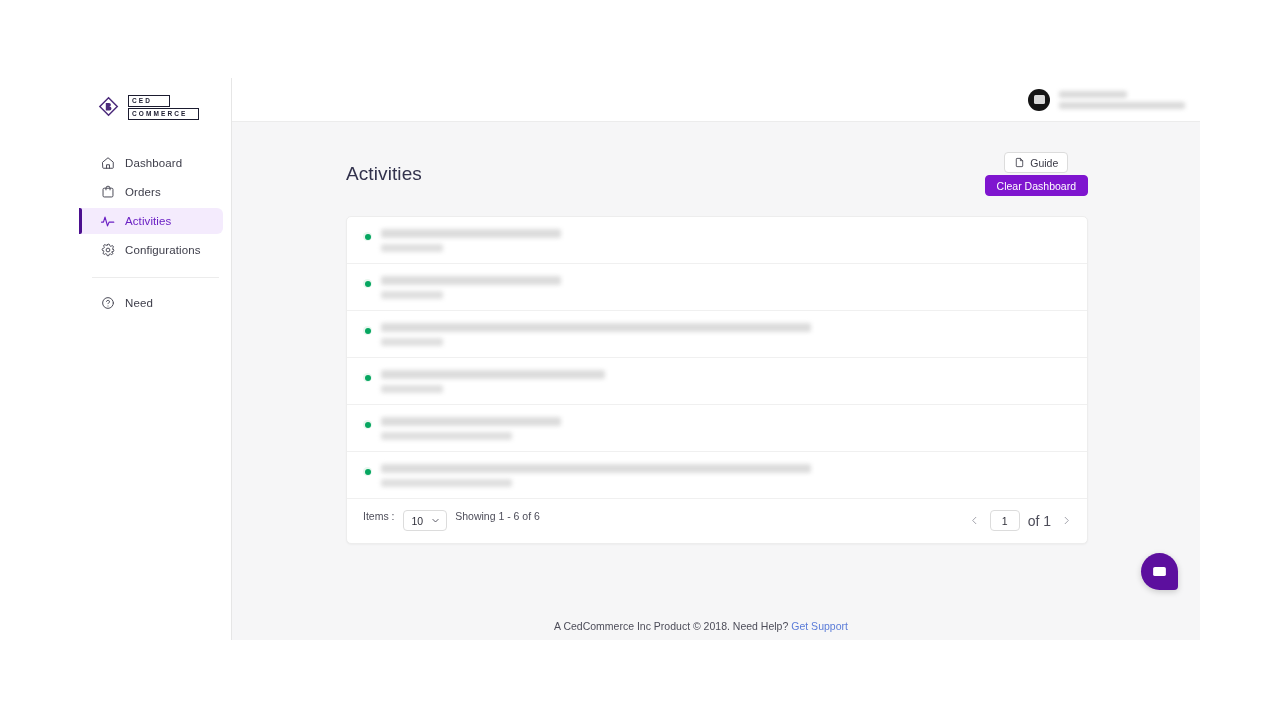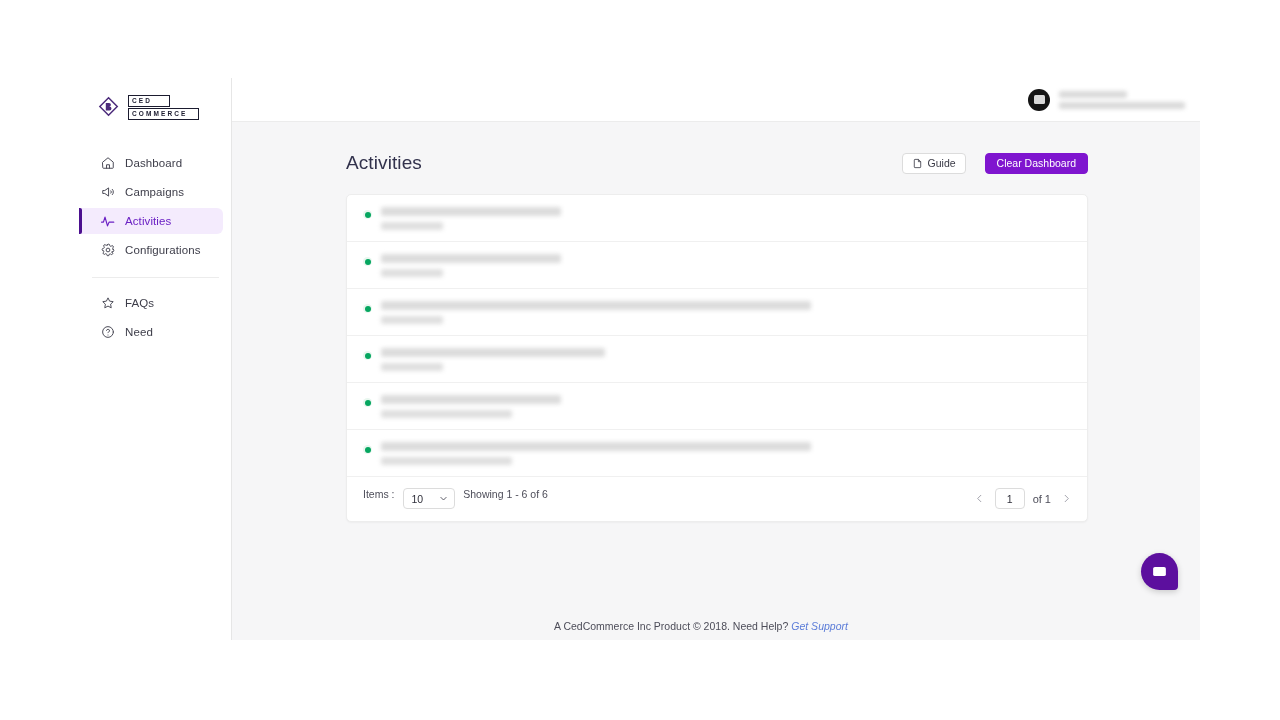--- a/index.html
+++ b/index.html
@@ -132,21 +132,21 @@
     display: flex; align-items: center;
     justify-content: space-between;
     margin: 0 112px 20px 114px;
   }
   .page-title {
     font-size: 19px;
     color: #32324c;
     font-weight: 400;
     letter-spacing: 0.1px;
   }
-  .actions { display: flex; align-items: center; gap: 19px; }
+  .actions { display: flex; align-items: center; gap: 2px; flex-direction: column; }
   .btn {
     height: 21px;
     display: inline-flex; align-items: center;
     gap: 5px;
     border-radius: 4px;
     font-size: 10.5px;
     cursor: pointer;
     padding: 0 9px;
     white-space: nowrap;
   }
@@ -201,21 +201,21 @@
 
   .pager {
     display: flex; align-items: center;
     justify-content: space-between;
     padding: 11px 14px 12px 16px;
   }
   .pager-left { display: flex; align-items: flex-start; gap: 8px; }
   .pager-lbl { font-size: 10.5px; color: #4d4d59; }
   .select-box {
     display: inline-flex; align-items: center;
-    gap: 16px;
+    gap: 8px;
     border: 1px solid #dcdcdc;
     border-radius: 4px;
     height: 21px;
     padding: 0 6px 0 8px;
     font-size: 10.5px;
     color: #2f2f3a;
     background: #fff;
     cursor: pointer;
   }
   .pager-right { display: flex; align-items: center; gap: 8px; }
@@ -227,32 +227,32 @@
   .page-input {
     width: 30px; height: 21px;
     border: 1px solid #dcdcdc;
     border-radius: 4px;
     text-align: center;
     font-size: 10.5px;
     color: #2f2f3a;
     background: #fff;
     font-family: "Liberation Sans", sans-serif;
   }
-  .of-lbl { font-size: 11px; color: #4d4d59; text-align: center; }
+  .of-lbl { font-size: 14px; color: #4d4d59; text-align: center; }
 
   .footer {
     height: 28px;
     display: flex; align-items: center; justify-content: center;
     font-size: 10.5px;
     color: #4d4d59;
     background: #f6f6f7;
     flex-shrink: 0;
     padding-right: 30px;
   }
-  .footer a { color: #5b7cd8; text-decoration: none; margin-left: 3px; font-style: italic; }
+  .footer a { color: #5b7cd8; text-decoration: none; margin-left: 3px; }
 
   .chat-btn {
     position: absolute;
     right: 22px; bottom: 22px;
     width: 37px; height: 37px;
     background: #5c0f9e;
     border-radius: 50% 50% 4px 50%;
     display: flex; align-items: center; justify-content: center;
     cursor: pointer;
     box-shadow: 0 2px 6px rgba(0,0,0,0.18);
@@ -285,31 +285,30 @@
           <svg width="14" height="14" viewBox="0 0 24 24" fill="none" stroke="currentColor" stroke-width="1.7" stroke-linecap="round" stroke-linejoin="round">
             <path d="M3 10.5 12 3l9 7.5V20a1 1 0 0 1-1 1H4a1 1 0 0 1-1-1z"></path>
               <path d="M9.5 21v-6h5v6"></path>
           </svg>
         </span>
         <span class="lbl">Dashboard</span>
       </div>
 
 
 
-
       <div class="nav-item">
         <span class="ico">
           <svg width="14" height="14" viewBox="0 0 24 24" fill="none" stroke="currentColor" stroke-width="1.7" stroke-linejoin="round">
-            <path d="M3 9.5h3.5L13 5v14L6.5 14.5H3z"></path>
-              <path d="M16.5 9.5a3.5 3.5 0 0 1 0 5"></path>
-              <path d="M19 7a7 7 0 0 1 0 10"></path>
-          </svg>
-        </span>
-        <span class="lbl">Campaigns</span>
-      </div>
+            <rect x="3.5" y="5.5" width="17" height="15" rx="2"></rect>
+              <path d="M8.5 9V5.5a3.5 3.5 0 0 1 7 0V9"></path>
+          </svg>
+        </span>
+        <span class="lbl">Orders</span>
+      </div>
+
 
       <div class="nav-item active">
         <span class="ico">
           <svg width="15" height="15" viewBox="0 0 24 24" fill="none" stroke="currentColor" stroke-width="1.9" stroke-linecap="round" stroke-linejoin="round">
             <path d="M2.5 13h3l2.5-8 4 14 2.5-6h7.5"></path>
           </svg>
         </span>
         <span class="lbl">Activities</span>
       </div>
 
@@ -319,28 +318,20 @@
           <svg width="14" height="14" viewBox="0 0 24 24" fill="none" stroke="currentColor" stroke-width="1.7" stroke-linejoin="round">
             <circle cx="12" cy="12" r="3.2"></circle>
             <path d="M19.2 14.5a1.6 1.6 0 0 0 .32 1.77l.06.06a2 2 0 1 1-2.83 2.83l-.06-.06a1.6 1.6 0 0 0-1.77-.32 1.6 1.6 0 0 0-.97 1.47V20a2 2 0 1 1-4 0v-.1a1.6 1.6 0 0 0-1.05-1.46 1.6 1.6 0 0 0-1.77.32l-.06.06a2 2 0 1 1-2.83-2.83l.06-.06a1.6 1.6 0 0 0 .32-1.77 1.6 1.6 0 0 0-1.47-.97H4a2 2 0 1 1 0-4h.1a1.6 1.6 0 0 0 1.46-1.05 1.6 1.6 0 0 0-.32-1.77l-.06-.06a2 2 0 1 1 2.83-2.83l.06.06a1.6 1.6 0 0 0 1.77.32H10a1.6 1.6 0 0 0 .97-1.47V4a2 2 0 1 1 4 0v.1a1.6 1.6 0 0 0 .97 1.47 1.6 1.6 0 0 0 1.77-.32l.06-.06a2 2 0 1 1 2.83 2.83l-.06.06a1.6 1.6 0 0 0-.32 1.77V10a1.6 1.6 0 0 0 1.47.97H20a2 2 0 1 1 0 4h-.1a1.6 1.6 0 0 0-1.47.97z"></path>
           </svg>
         </span>
         <span class="lbl">Configurations</span>
       </div>
 
       <div class="nav-group-divider"></div>
 
-      <div class="nav-item">
-        <span class="ico">
-          <svg width="14" height="14" viewBox="0 0 24 24" fill="none" stroke="currentColor" stroke-width="1.7" stroke-linejoin="round">
-            <path d="M12 3.2l2.75 5.6 6.2.9-4.5 4.35 1.07 6.15L12 17.3l-5.52 2.9 1.07-6.15-4.5-4.35 6.2-.9z"></path>
-          </svg>
-        </span>
-        <span class="lbl">FAQs</span>
-      </div>
 
       <div class="nav-item">
         <span class="ico">
           <svg width="14" height="14" viewBox="0 0 24 24" fill="none" stroke="currentColor" stroke-width="1.7" stroke-linecap="round" stroke-linejoin="round">
             <circle cx="12" cy="12" r="9.2"></circle>
               <path d="M9.4 9.2a2.7 2.7 0 0 1 5.25.9c0 1.8-2.65 2.7-2.65 2.7"></path>
               <path d="M12 17.2h.01"></path>
           </svg>
         </span>
         <span class="lbl">Need</span>

